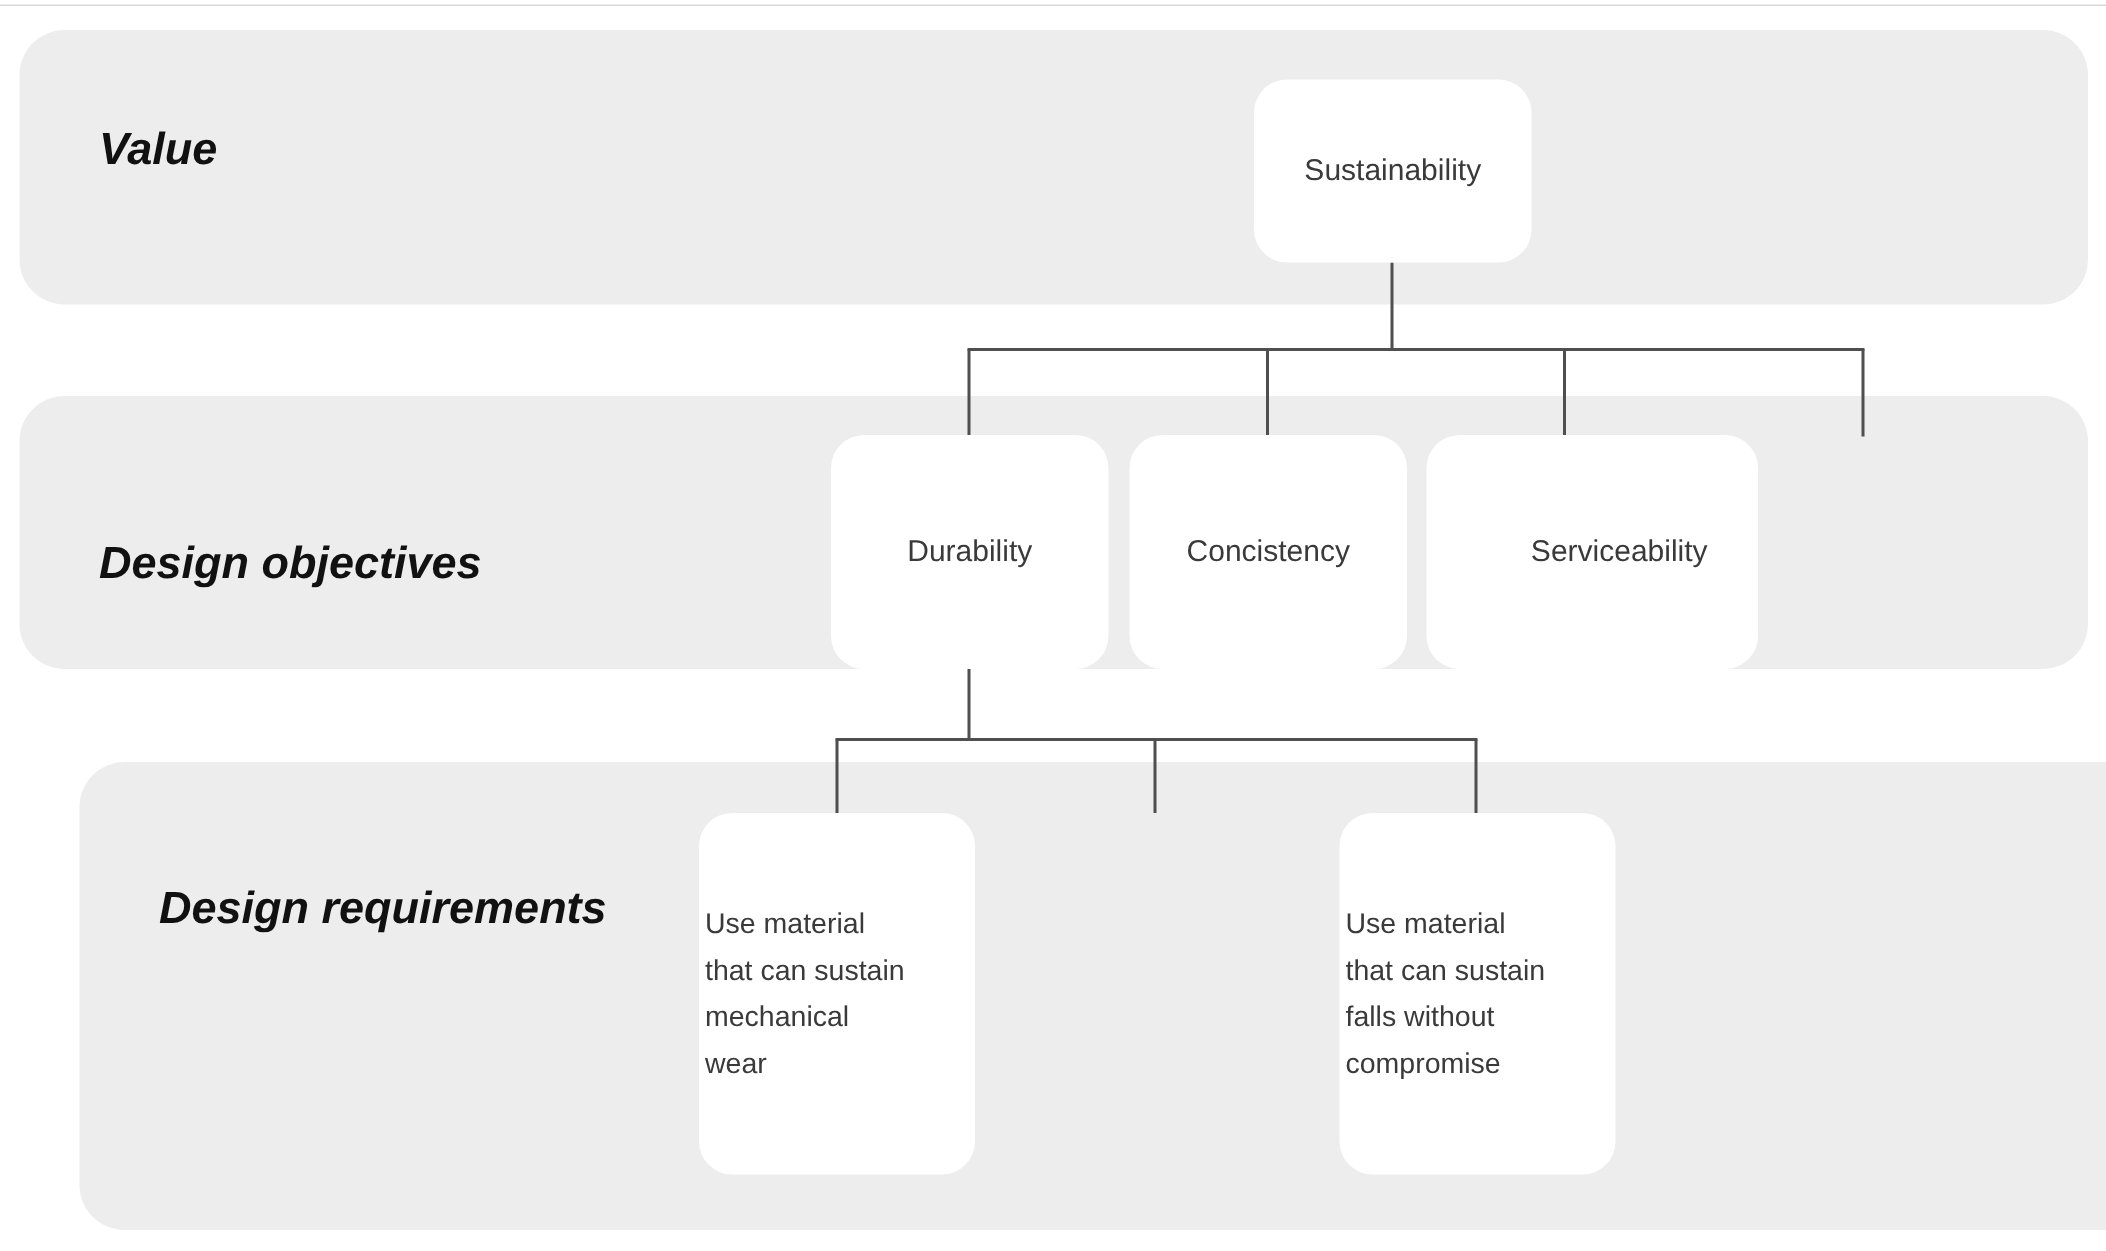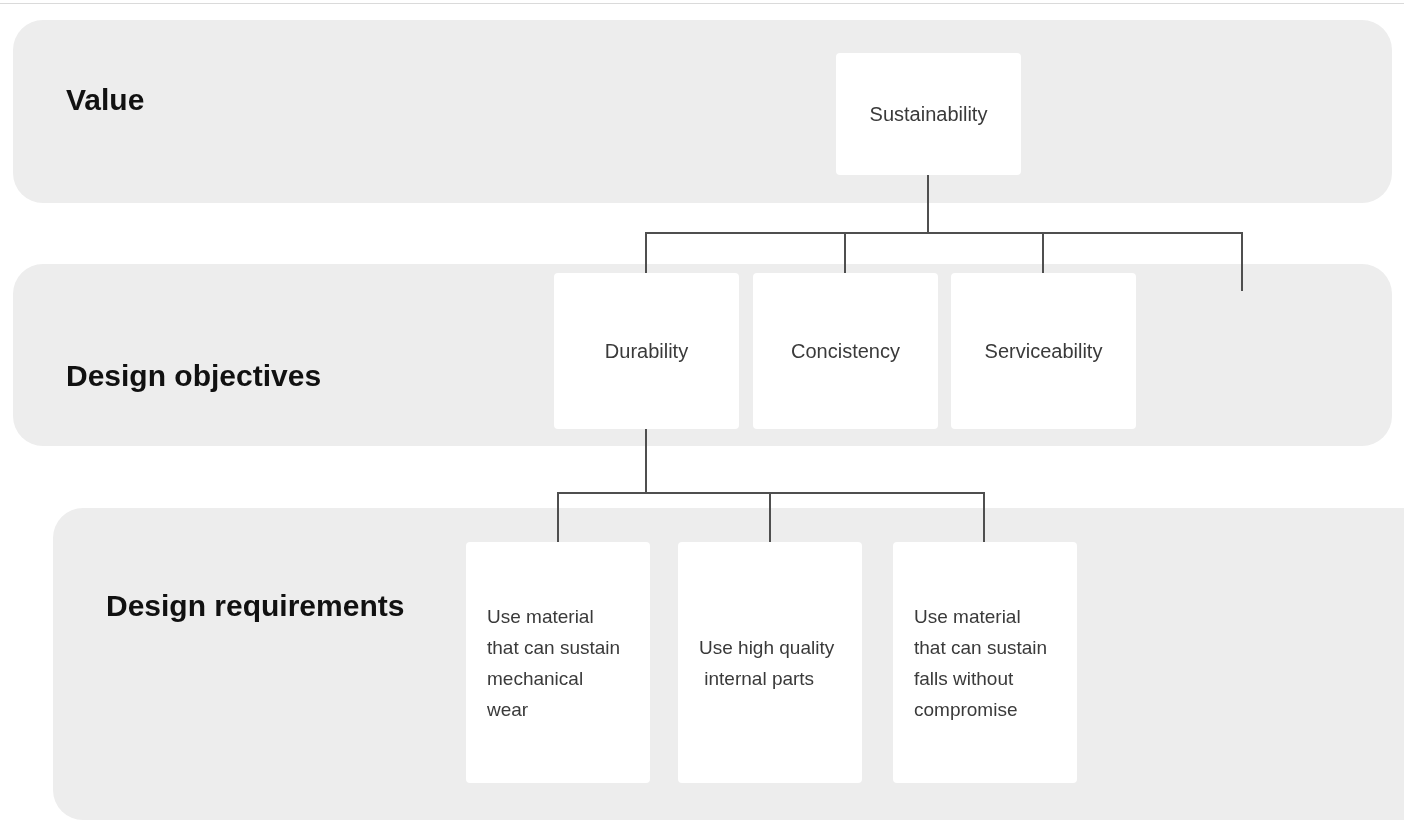--- a/index.html
+++ b/index.html
@@ -19,20 +19,21 @@
   }
   .canvas{position:relative;width:1404px;height:834px;}
   .top-rule{
     position:absolute;left:0;top:3px;width:1404px;height:1px;
     background:var(--top-rule);
   }
   .band{
     position:absolute;left:13px;width:1379px;
     background:var(--band-bg);
     border-radius:30px;
+    font-style:italic;
   }
   .band-value{top:20px;height:183px;}
   .band-objectives{top:264px;height:182px;}
   .band-requirements{top:508px;height:312px;margin-left:40px;}
   .band-label{
     position:absolute;left:53px;
     font-size:30px;font-weight:700;line-height:30px;
     color:var(--band-label);
     white-space:nowrap;
   }
@@ -40,46 +41,46 @@
   .band-objectives .band-label{top:97px;}
   .band-requirements .band-label{top:83px;}
 
   .line{position:absolute;background:var(--connector);}
   .line.v{width:1.5px;}
   .line.h{height:1.5px;}
 
   .node{
     position:absolute;
     background:var(--node-bg);
-    border-radius:4px;
+    border-radius:22px;
     display:flex;align-items:center;justify-content:center;
     color:var(--node-text);
     font-size:20px;
     text-align:center;
   }
   .node-root{left:836px;top:53px;width:185px;height:122px;}
-  .node-obj{top:273px;width:185px;height:156px;}
+  .node-obj{top:290px;width:185px;height:156px;}
   .node-durability{left:554px;}
   .node-concistency{left:753px;}
-  .node-serviceability{left:951px;}
+  .node-serviceability{left:951px;padding-left:36px;}
   .node-recycleability{left:1150px;}
 
   .node-req{
     top:542px;width:184px;height:241px;
     justify-content:flex-start;
     text-align:left;
     font-size:19px;
     padding:0;
   }
   .node-req1{left:466px;}
   .node-req2{left:678px;}
   .node-req3{left:893px;}
   .req-text{
     display:block;
-    padding-left:21px;padding-right:12px;
+    padding-left:4px;padding-right:12px;
     line-height:31px;
     white-space:pre-wrap;
   }
 </style>
 </head>
 <body>
 
 <div class="canvas">
 
   <div class="top-rule"></div>
@@ -120,24 +121,20 @@
   <div class="node node-obj node-serviceability">
     <span>Serviceability</span>
   </div>
 
   <div class="node node-req node-req1">
     <span class="req-text">Use material
 that can sustain
 mechanical
 wear</span>
   </div>
-  <div class="node node-req node-req2">
-    <span class="req-text">Use high quality
- internal parts</span>
-  </div>
   <div class="node node-req node-req3">
     <span class="req-text">Use material
 that can sustain
 falls without
 compromise</span>
   </div>
 
 </div>
 
 </body></html>

